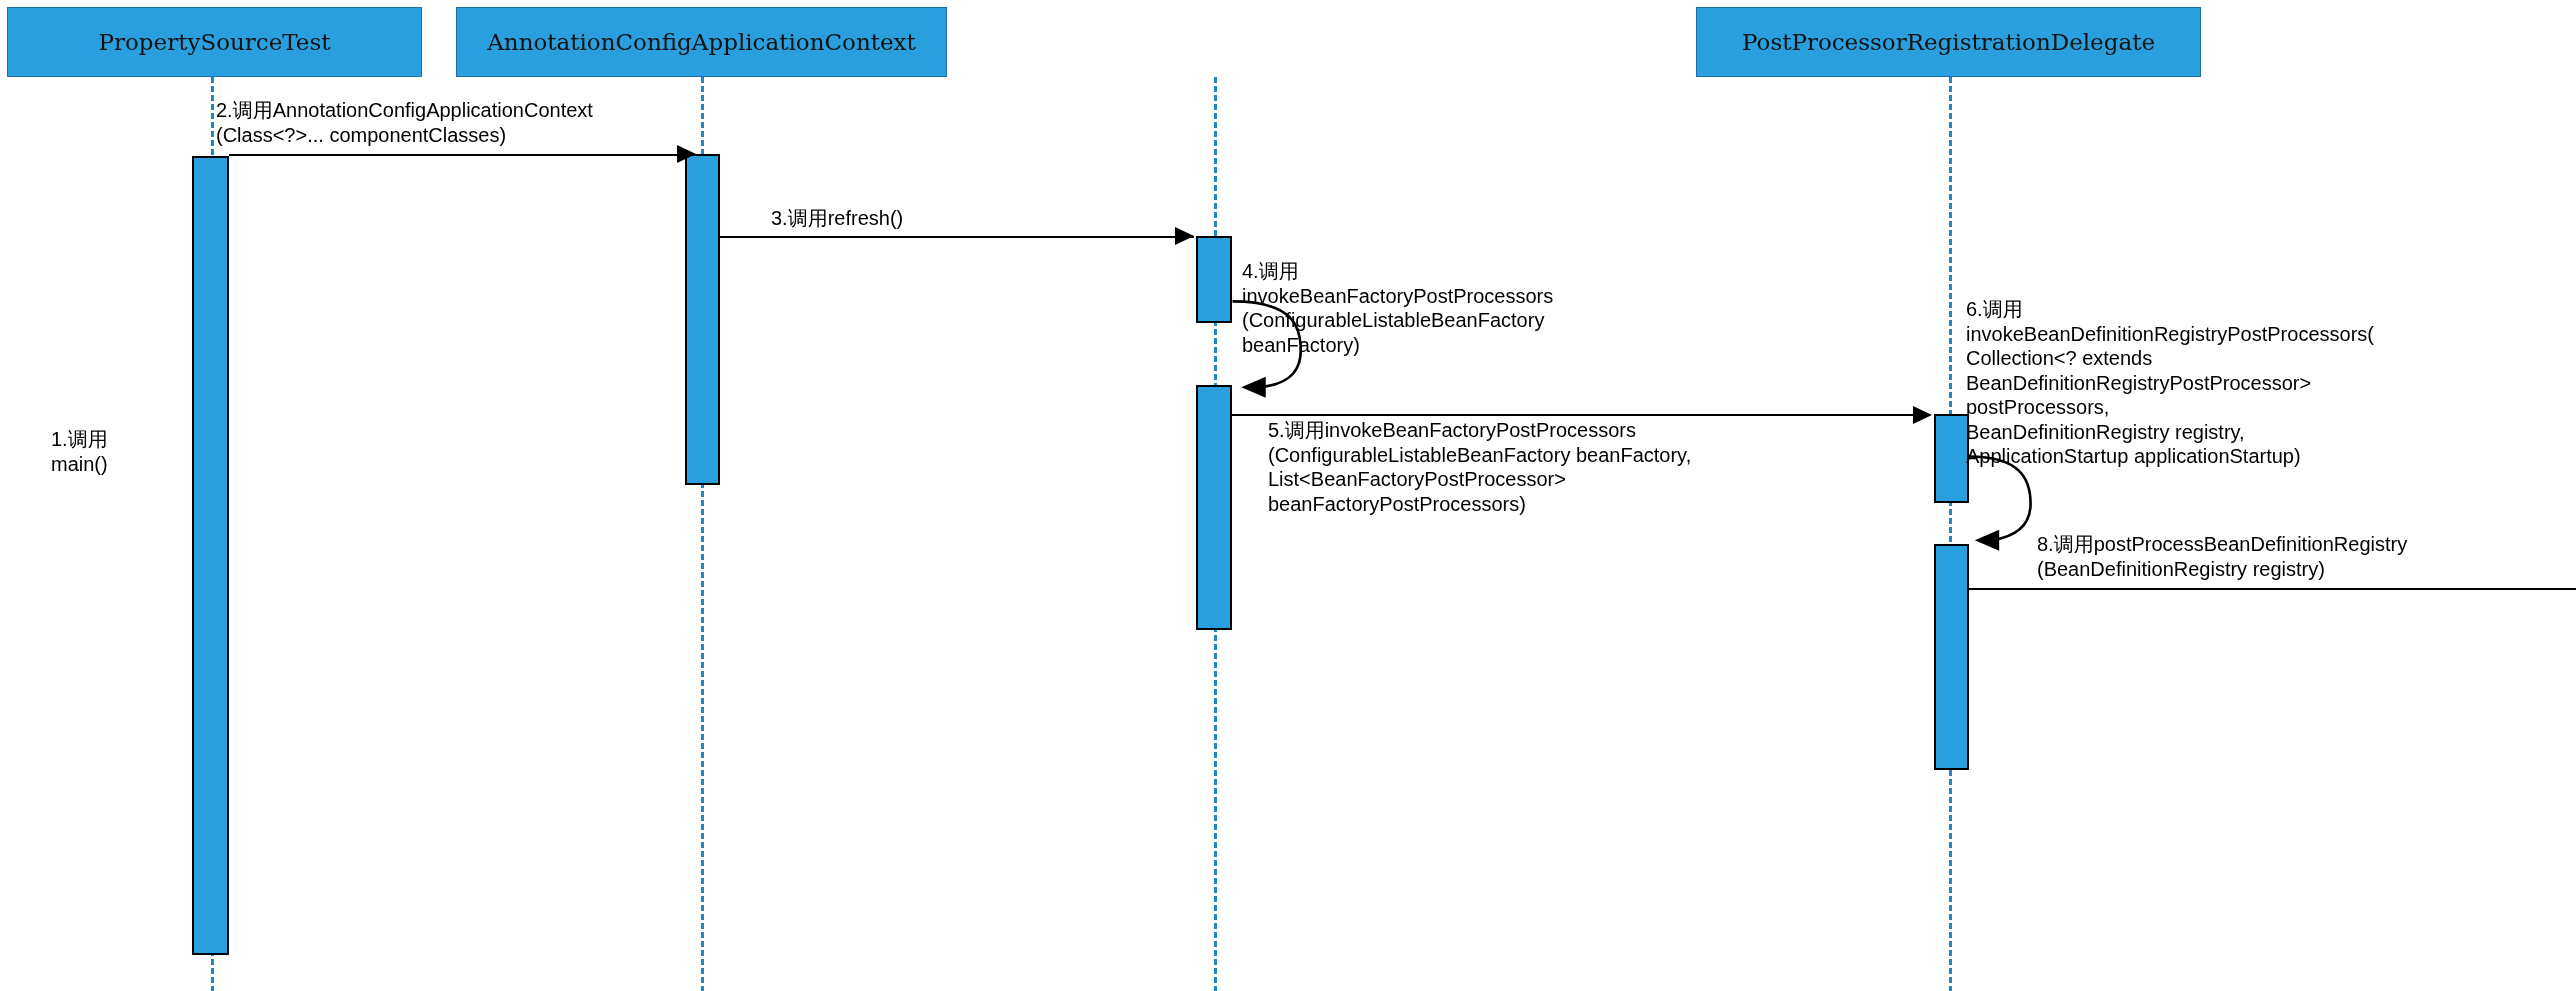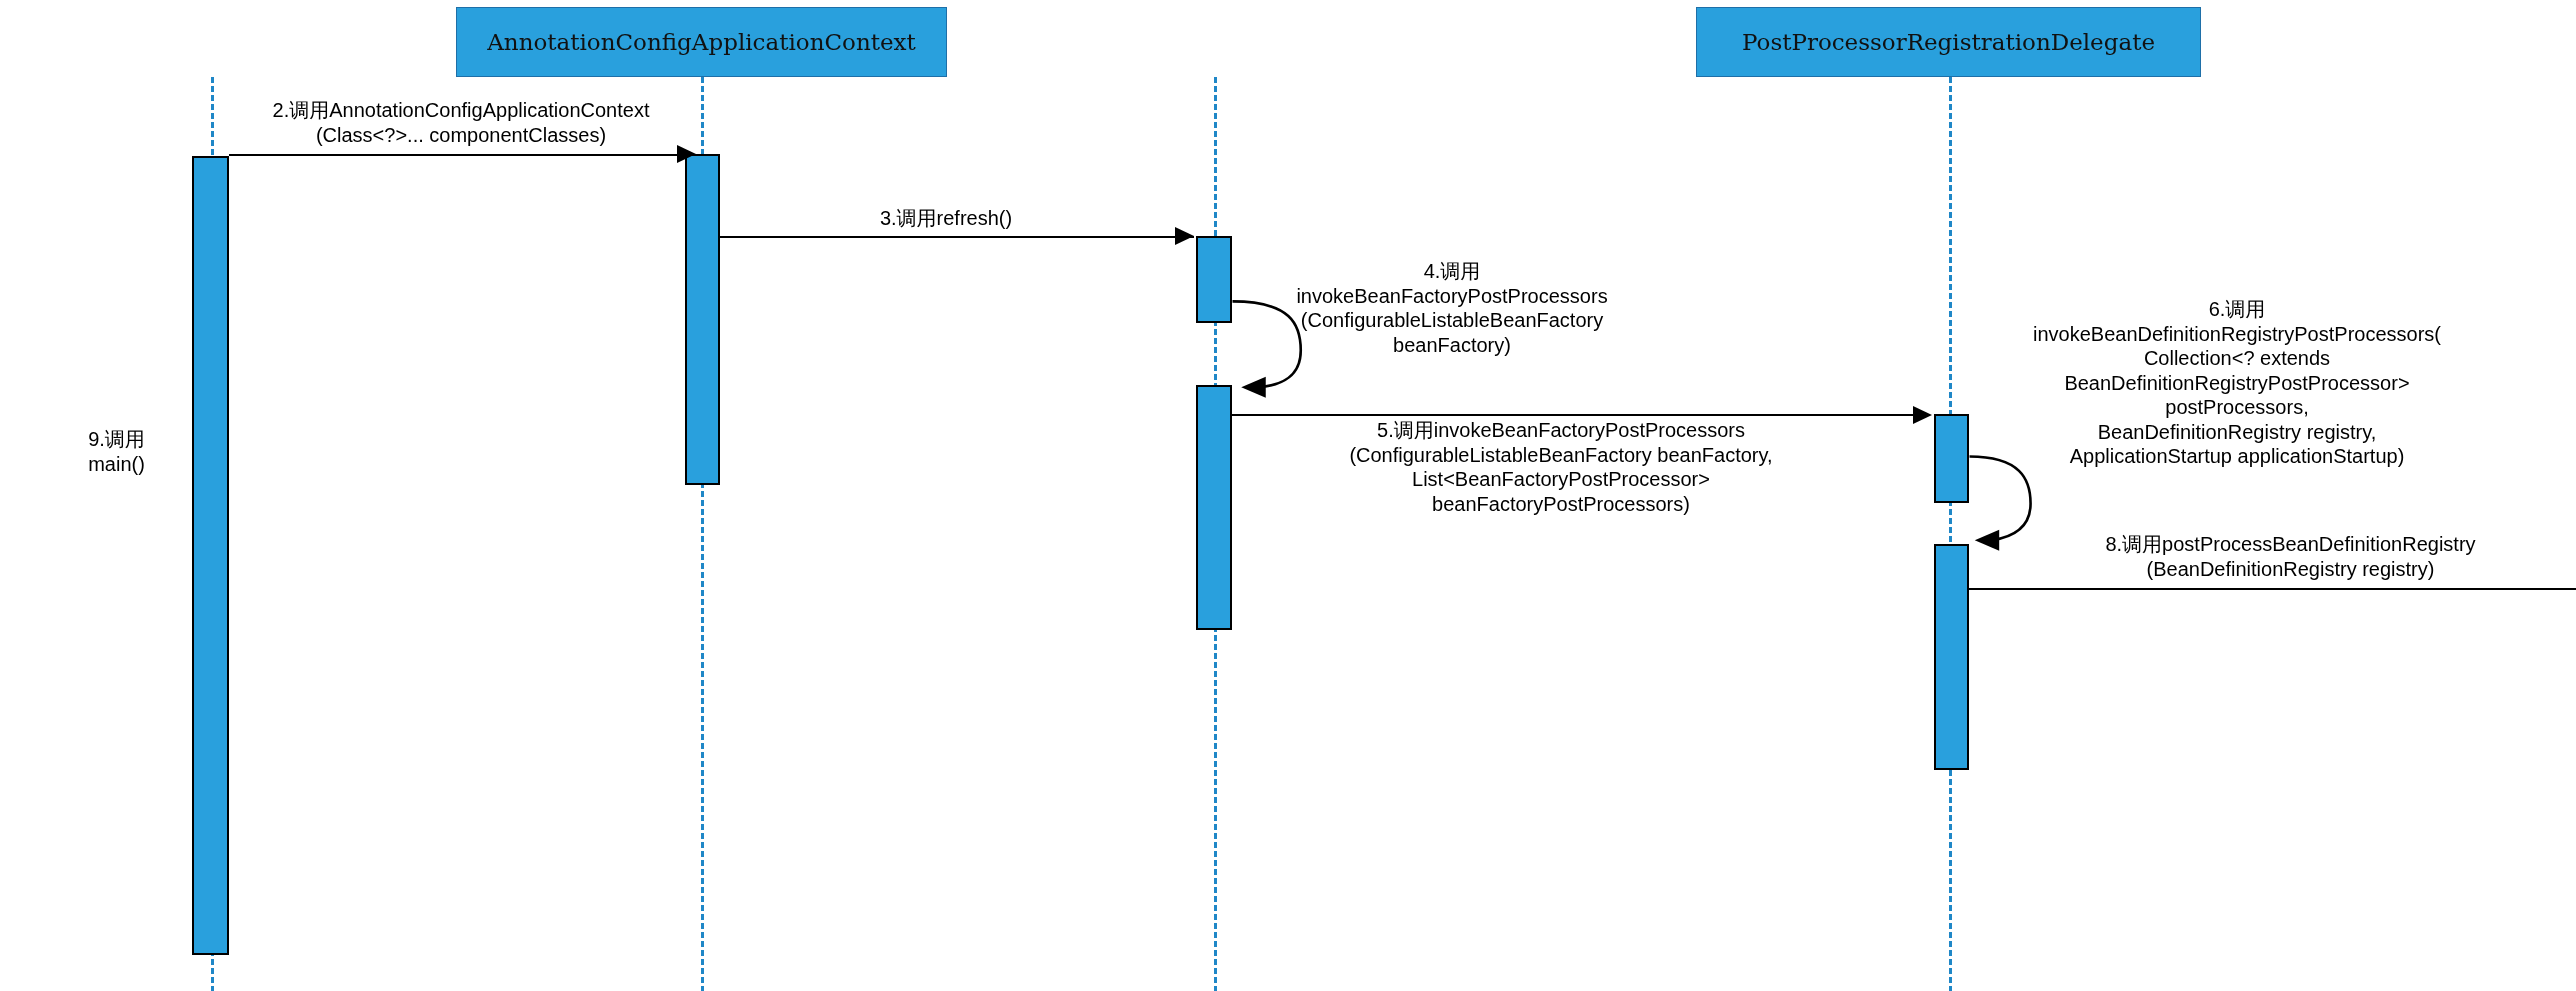--- a/index.html
+++ b/index.html
@@ -55,57 +55,58 @@
   }
   .arrowhead.right{border-left:19px solid #000000;}
 
   
   .label{
     position:absolute;
     color:#000000;
     font-family:"Liberation Sans", sans-serif;
     font-size:20px;
     line-height:24.5px;
-    text-align:center;
+    text-align:left;
     white-space:pre-line;
   }
 
   
   .selfcurve{position:absolute;}
   .selfcurve svg{display:block;overflow:visible;}
 </style>
 </head>
 <body>
 
 <div id="canvas">
 
   <div class="lifeline" style="left:211px;top:77px;height:915px;"></div>
   <div class="lifeline" style="left:701px;top:77px;height:915px;"></div>
   <div class="lifeline" style="left:1214px;top:77px;height:915px;"></div>
   <div class="lifeline" style="left:1949px;top:77px;height:915px;"></div>
 
+  <div class="participant" style="left:7px;top:7px;width:415px;height:70px;">PropertySourceTest</div>
 
   <div class="participant" style="left:456px;top:7px;width:491px;height:70px;">AnnotationConfigApplicationContext</div>
 
 
   <div class="participant" style="left:1696px;top:7px;width:505px;height:70px;">PostProcessorRegistrationDelegate</div>
 
   <div class="activation" style="left:192px;top:156px;width:37px;height:799px;"></div>
 
   <div class="activation" style="left:685px;top:154px;width:35px;height:331px;"></div>
 
   <div class="activation" style="left:1196px;top:236px;width:36px;height:87px;"></div>
 
   <div class="activation" style="left:1196px;top:385px;width:36px;height:245px;"></div>
 
   <div class="activation" style="left:1934px;top:414px;width:35px;height:89px;"></div>
 
   <div class="activation" style="left:1934px;top:544px;width:35px;height:226px;"></div>
 
-  <div class="label" style="left:51px;top:427px;width:131px;">9.调用
+  <div class="label" style="left:51px;top:427px;width:131px;">1.调用
 main()</div>
 
   <div class="msgline" style="left:229px;top:154px;width:467px;"></div>
   <div class="arrowhead right" style="left:677px;top:145px;"></div>
   <div class="label" style="left:216px;top:98px;width:490px;">2.调用AnnotationConfigApplicationContext
 (Class&lt;?&gt;... componentClasses)</div>
 
   <div class="msgline" style="left:720px;top:236px;width:474px;"></div>
   <div class="arrowhead right" style="left:1175px;top:227px;"></div>
   <div class="label" style="left:771px;top:206px;width:350px;">3.调用refresh()</div>

